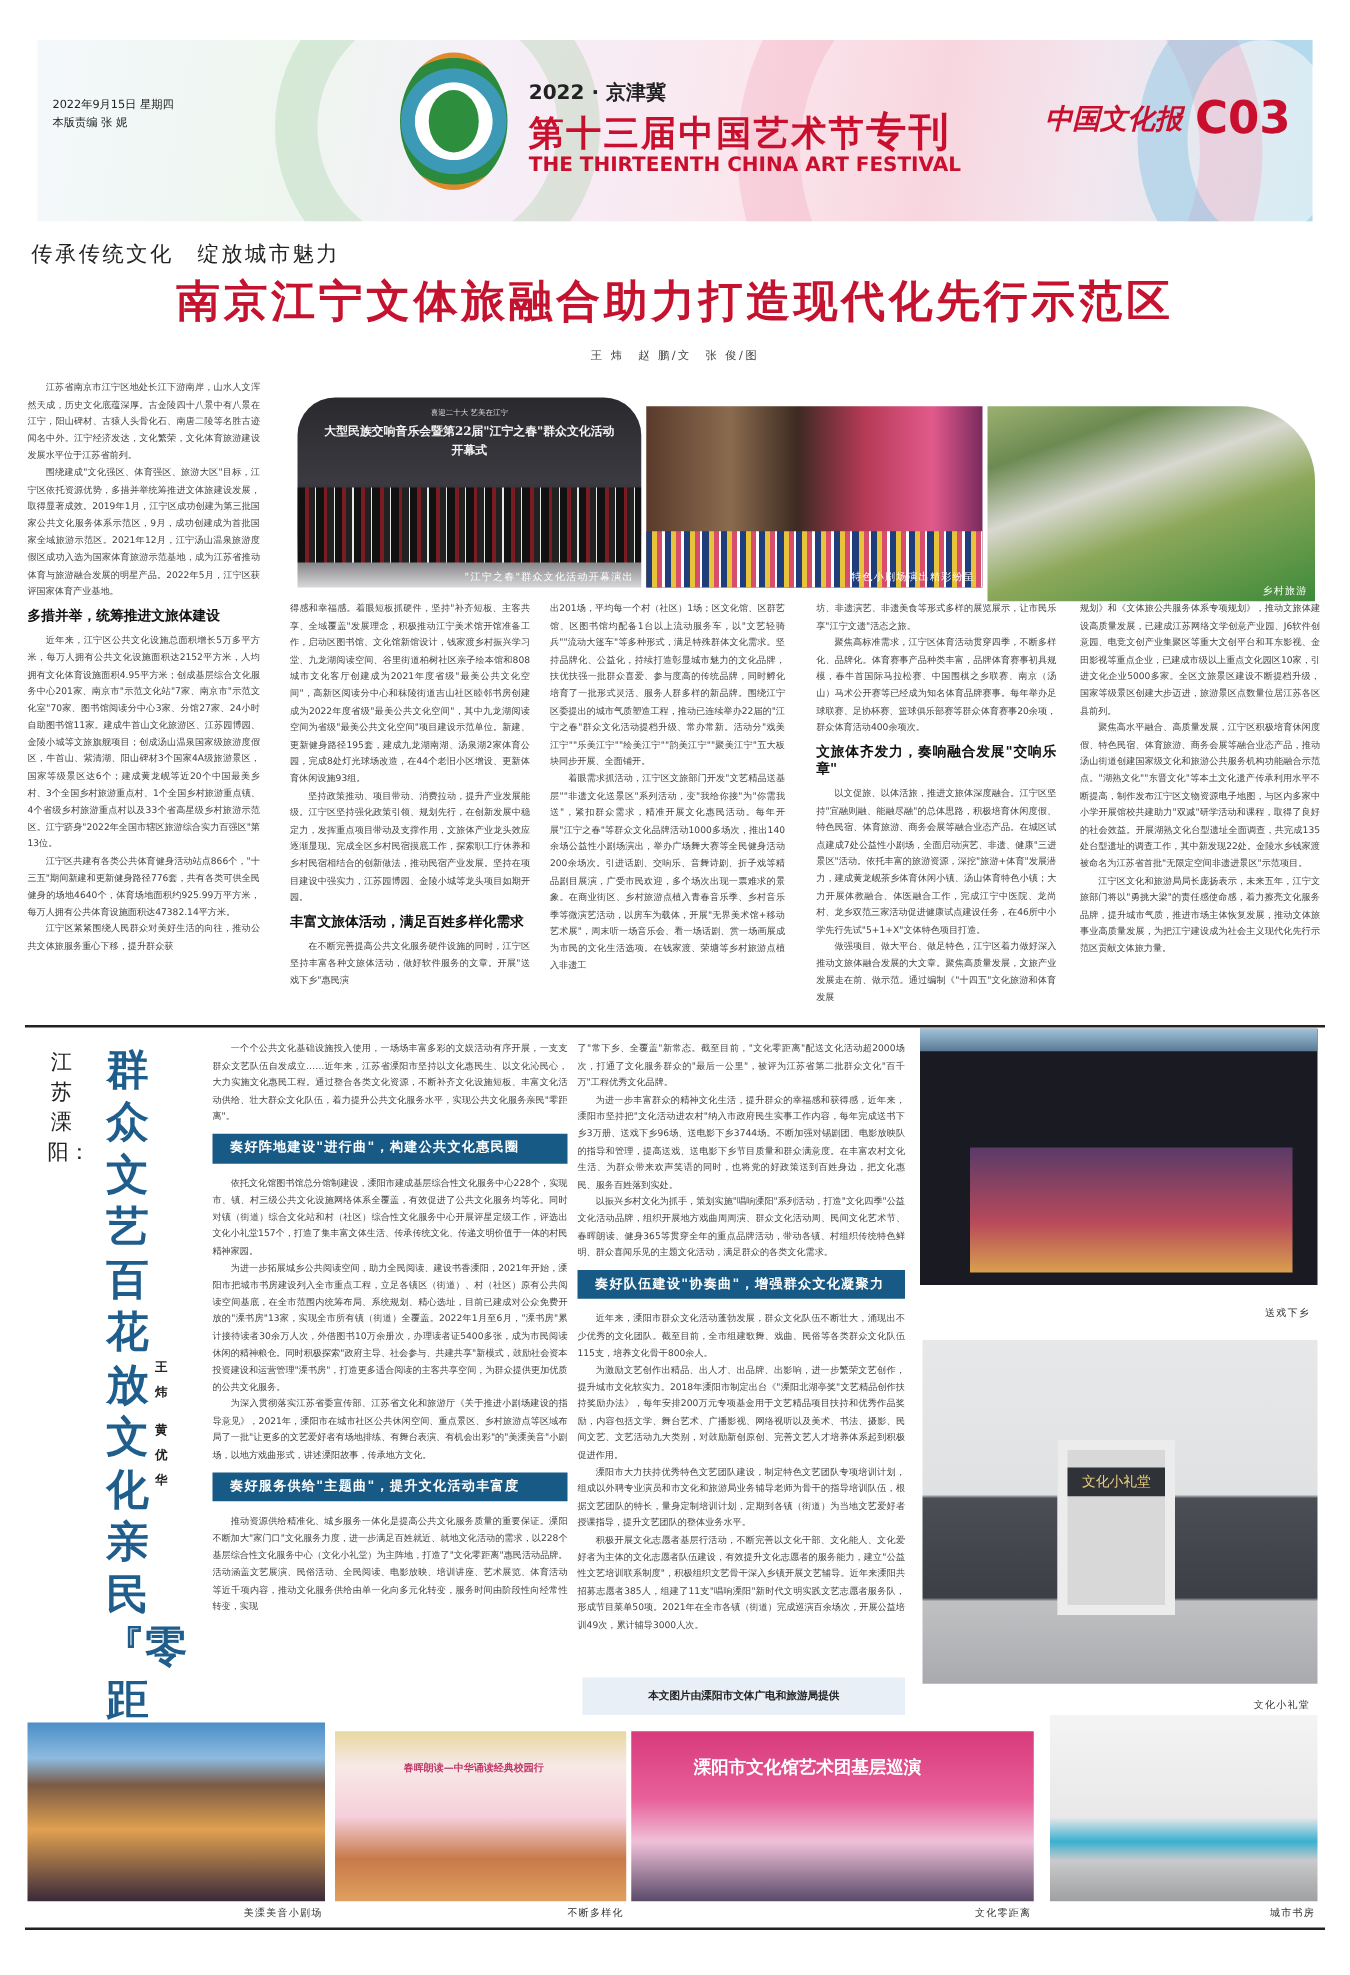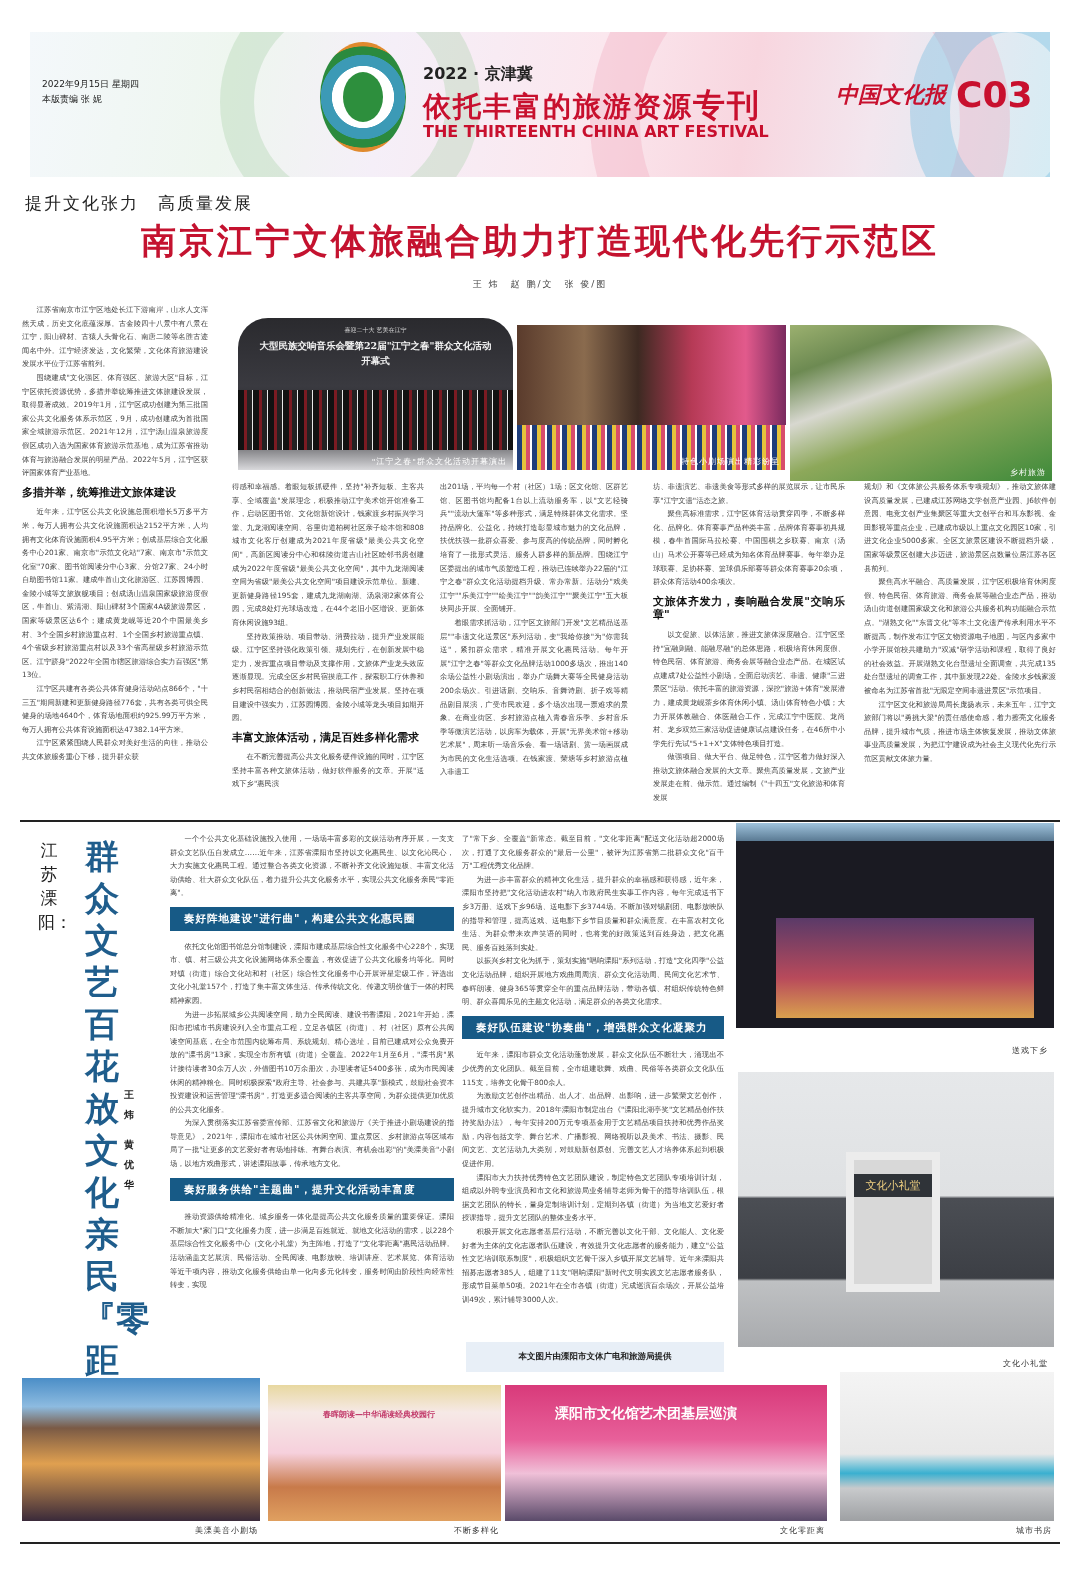--- a/index.html
+++ b/index.html
@@ -42,27 +42,27 @@
   <div class="swirl2"></div>
   <div class="swirl3"></div>
   <div class="abs date">
     <div>2022年9月15日 星期四</div>
     <div>本版责编 张 妮</div>
   </div>
   <div class="abs logo">
       <span></span>
     </div>
   <div class="abs b-year">2022 · 京津冀</div>
-  <div class="abs b-title"><span>依托丰富的旅游资源</span><b>专刊</b></div>
+  <div class="abs b-title"><span>第十三届中国艺术节</span><b>专刊</b></div>
   <div class="abs b-en">THE THIRTEENTH CHINA ART FESTIVAL</div>
   <div class="abs b-paper">中国文化报</div>
   <div class="abs b-page">C03</div>
 </div>
 
-<div class="abs kicker">提升文化张力　高质量发展</div>
+<div class="abs kicker">传承传统文化　绽放城市魅力</div>
 <div class="abs headline">南京江宁文体旅融合助力打造现代化先行示范区</div>
 <div class="abs byline">王 炜　赵 鹏/文　张 俊/图</div>
 
 <div class="abs col" style="left:22px;top:303px;width:186px">
   <p>江苏省南京市江宁区地处长江下游南岸，山水人文浑然天成，历史文化底蕴深厚。古金陵四十八景中有八景在江宁，阳山碑材、古猿人头骨化石、南唐二陵等名胜古迹闻名中外。江宁经济发达，文化繁荣，文化体育旅游建设发展水平位于江苏省前列。</p>
   <p>围绕建成"文化强区、体育强区、旅游大区"目标，江宁区依托资源优势，多措并举统筹推进文体旅建设发展，取得显著成效。2019年1月，江宁区成功创建为第三批国家公共文化服务体系示范区，9月，成功创建成为首批国家全域旅游示范区。2021年12月，江宁汤山温泉旅游度假区成功入选为国家体育旅游示范基地，成为江苏省推动体育与旅游融合发展的明星产品。2022年5月，江宁区获评国家体育产业基地。</p>
   <h3>多措并举，统筹推进文旅体建设</h3>
   <p>近年来，江宁区公共文化设施总面积增长5万多平方米，每万人拥有公共文化设施面积达2152平方米，人均拥有文化体育设施面积4.95平方米；创成基层综合文化服务中心201家、南京市"示范文化站"7家、南京市"示范文化室"70家、图书馆阅读分中心3家、分馆27家、24小时自助图书馆11家。建成牛首山文化旅游区、江苏园博园、金陵小城等文旅旗舰项目；创成汤山温泉国家级旅游度假区，牛首山、紫清湖、阳山碑材3个国家4A级旅游景区，国家等级景区达6个；建成黄龙岘等近20个中国最美乡村、3个全国乡村旅游重点村、1个全国乡村旅游重点镇、4个省级乡村旅游重点村以及33个省高星级乡村旅游示范区。江宁跻身"2022年全国市辖区旅游综合实力百强区"第13位。</p>
   <p>江宁区共建有各类公共体育健身活动站点866个，"十三五"期间新建和更新健身路径776套，共有各类可供全民健身的场地4640个，体育场地面积约925.99万平方米，每万人拥有公共体育设施面积达47382.14平方米。</p>
   <p>江宁区紧紧围绕人民群众对美好生活的向往，推动公共文体旅服务重心下移，提升群众获</p>

